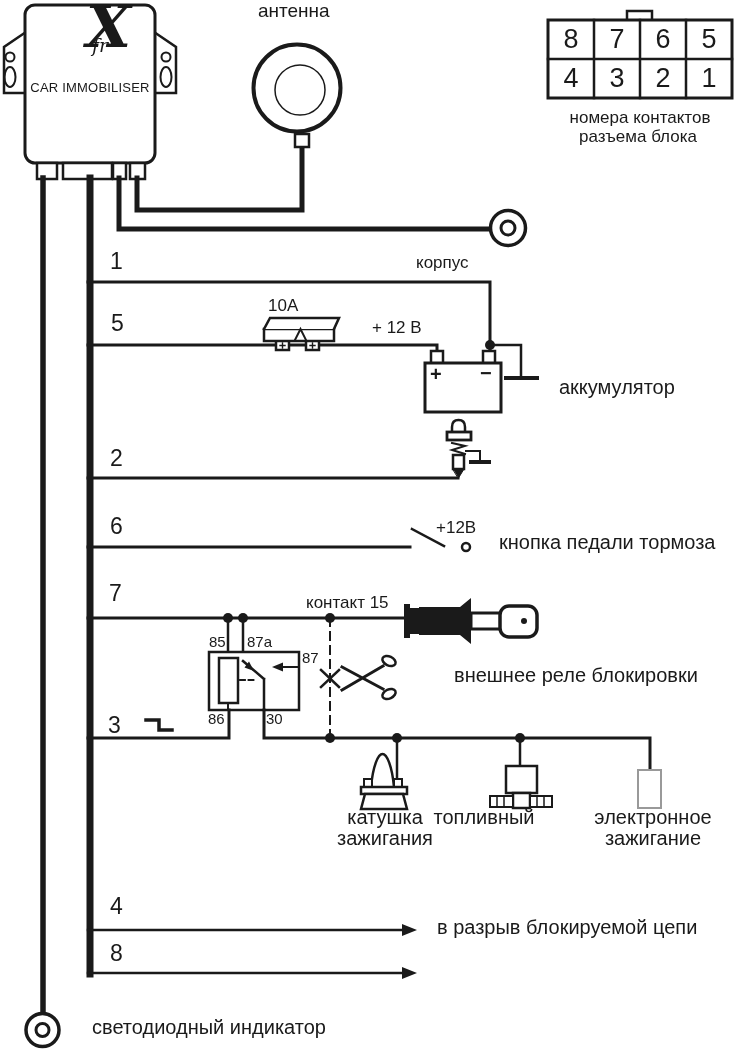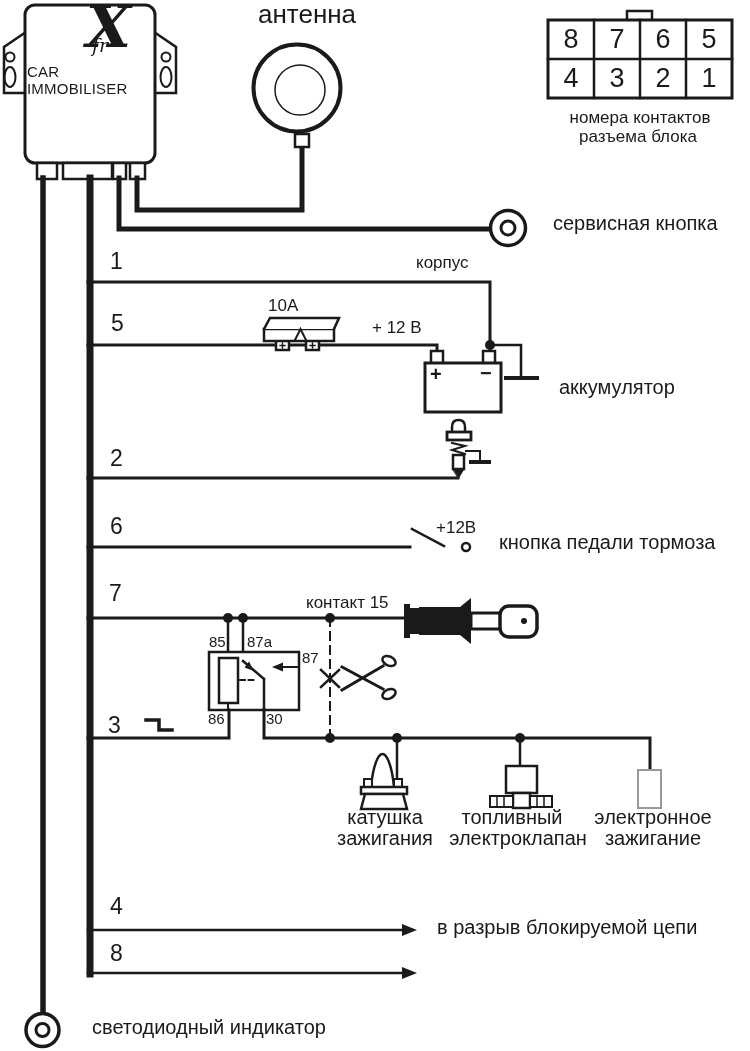--- a/index.html
+++ b/index.html
@@ -2,42 +2,42 @@
 <html><head>
 <meta charset="utf-8">
 <style>
   html,body{margin:0;padding:0;background:#fff;}
   .canvas{
     position:relative;width:750px;height:1051px;background:#fff;overflow:hidden;
     font-family:"Liberation Sans",sans-serif;color:#1a1a1a;
   }
   .art{position:absolute;left:0;top:0;}
   .lbl{position:absolute;white-space:nowrap;line-height:1.15;}
-  .fs21{font-size:26px;}
+  .fs21{font-size:19px;}
   .fs20{font-size:20px;}
   .fs17{font-size:17px;}
   .fs16{font-size:16px;}
   .fs15{font-size:15px;}
   .num{font-size:23px;}
   .ctr{transform:translateX(-50%);}
   .pin-cell{
     position:absolute;width:46px;height:39px;line-height:39px;
     text-align:center;font-size:27px;
   }
   .brand-x{
     position:absolute;left:86px;top:-4px;font-family:"DejaVu Serif","Liberation Serif",serif;
     font-weight:bold;font-style:italic;font-size:58px;line-height:1.1;
   }
   .brand-fr{
     position:absolute;left:92px;top:34px;font-family:"DejaVu Serif","Liberation Serif",serif;
     font-style:italic;font-size:19px;
   }
   .box-title{
-    position:absolute;left:27px;top:63px;width:126px;text-align:left;
-    font-size:15px;letter-spacing:.2px;
+    position:absolute;left:27px;top:80px;width:126px;text-align:center;
+    font-size:13px;letter-spacing:.2px;
   }
   .sign{font-size:20px;font-weight:bold;}
 </style>
 </head>
 <body>
 
 <div class="canvas">
 
   <svg class="art" width="750" height="1051" viewBox="0 0 750 1051" fill="none" stroke="#1a1a1a" stroke-linecap="square">
 
@@ -201,21 +201,20 @@
   <span class="pin-cell" style="left:594px;top:20px">7</span>
   <span class="pin-cell" style="left:640px;top:20px">6</span>
   <span class="pin-cell" style="left:686px;top:20px">5</span>
   <span class="pin-cell" style="left:548px;top:59px">4</span>
   <span class="pin-cell" style="left:594px;top:59px">3</span>
   <span class="pin-cell" style="left:640px;top:59px">2</span>
   <span class="pin-cell" style="left:686px;top:59px">1</span>
   <span class="lbl fs17 ctr" style="left:640px;top:108px">номера контактов</span>
   <span class="lbl fs17 ctr" style="left:638px;top:127px">разъема блока</span>
 
-  <span class="lbl fs20" style="left:553px;top:212px">сервисная кнопка</span>
 
   <span class="lbl num" style="left:110px;top:248px">1</span>
   <span class="lbl fs17" style="left:416px;top:253px">корпус</span>
 
   <span class="lbl num" style="left:111px;top:310px">5</span>
   <span class="lbl fs17" style="left:268px;top:296px">10А</span>
   <span class="lbl fs17" style="left:372px;top:318px">+ 12 В</span>
   <span class="lbl sign" style="left:430px;top:363px">+</span>
   <span class="lbl sign" style="left:480px;top:362px">−</span>
   <span class="lbl fs20" style="left:559px;top:376px">аккумулятор</span>
@@ -227,27 +226,27 @@
   <span class="lbl fs20" style="left:499px;top:531px">кнопка педали тормоза</span>
 
   <span class="lbl num" style="left:109px;top:580px">7</span>
   <span class="lbl fs17" style="left:306px;top:593px">контакт 15</span>
 
   <span class="lbl fs15" style="left:209px;top:633px">85</span>
   <span class="lbl fs15" style="left:247px;top:633px">87a</span>
   <span class="lbl fs15" style="left:302px;top:649px">87</span>
   <span class="lbl fs15" style="left:208px;top:710px">86</span>
   <span class="lbl fs15" style="left:266px;top:710px">30</span>
+  <span class="lbl fs20" style="left:454px;top:664px">внешнее реле блокировки</span>
 
   <span class="lbl num" style="left:108px;top:712px">3</span>
 
   <span class="lbl fs20 ctr" style="left:385px;top:806px">катушка</span>
   <span class="lbl fs20 ctr" style="left:385px;top:827px">зажигания</span>
-  <span class="lbl fs20 ctr" style="left:512px;top:806px">топливный</span>
-  <span class="lbl fs20 ctr" style="left:518px;top:827px">электроклапан</span>
+  <span class="lbl fs20 ctr" style="left:484px;top:806px">топливный</span>
   <span class="lbl fs20 ctr" style="left:653px;top:806px">электронное</span>
   <span class="lbl fs20 ctr" style="left:653px;top:827px">зажигание</span>
 
   <span class="lbl num" style="left:110px;top:893px">4</span>
   <span class="lbl num" style="left:110px;top:940px">8</span>
   <span class="lbl fs20" style="left:437px;top:916px">в разрыв блокируемой цепи</span>
 
   <span class="lbl fs20" style="left:92px;top:1016px">светодиодный индикатор</span>
 </div>
 

